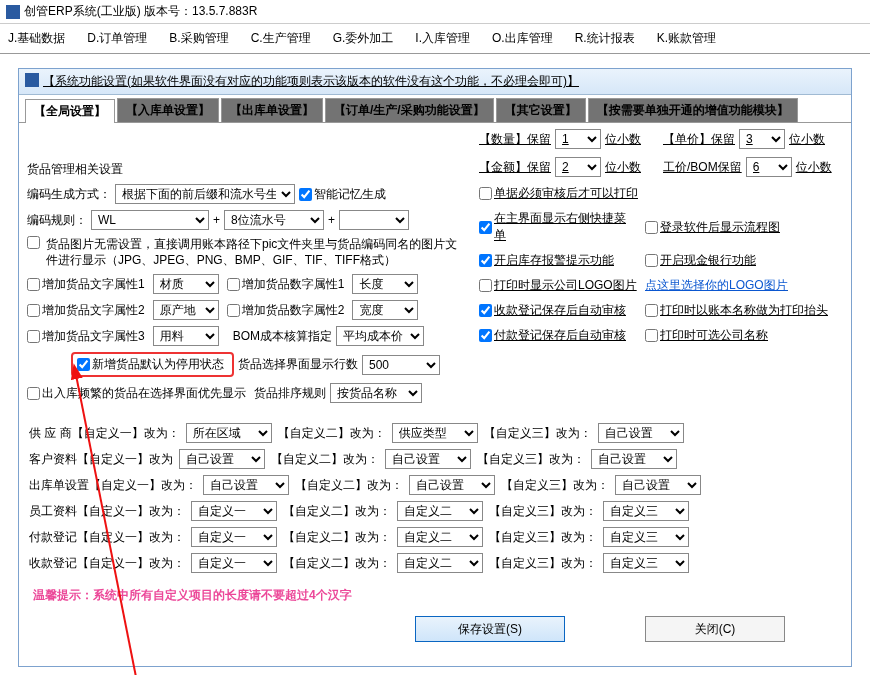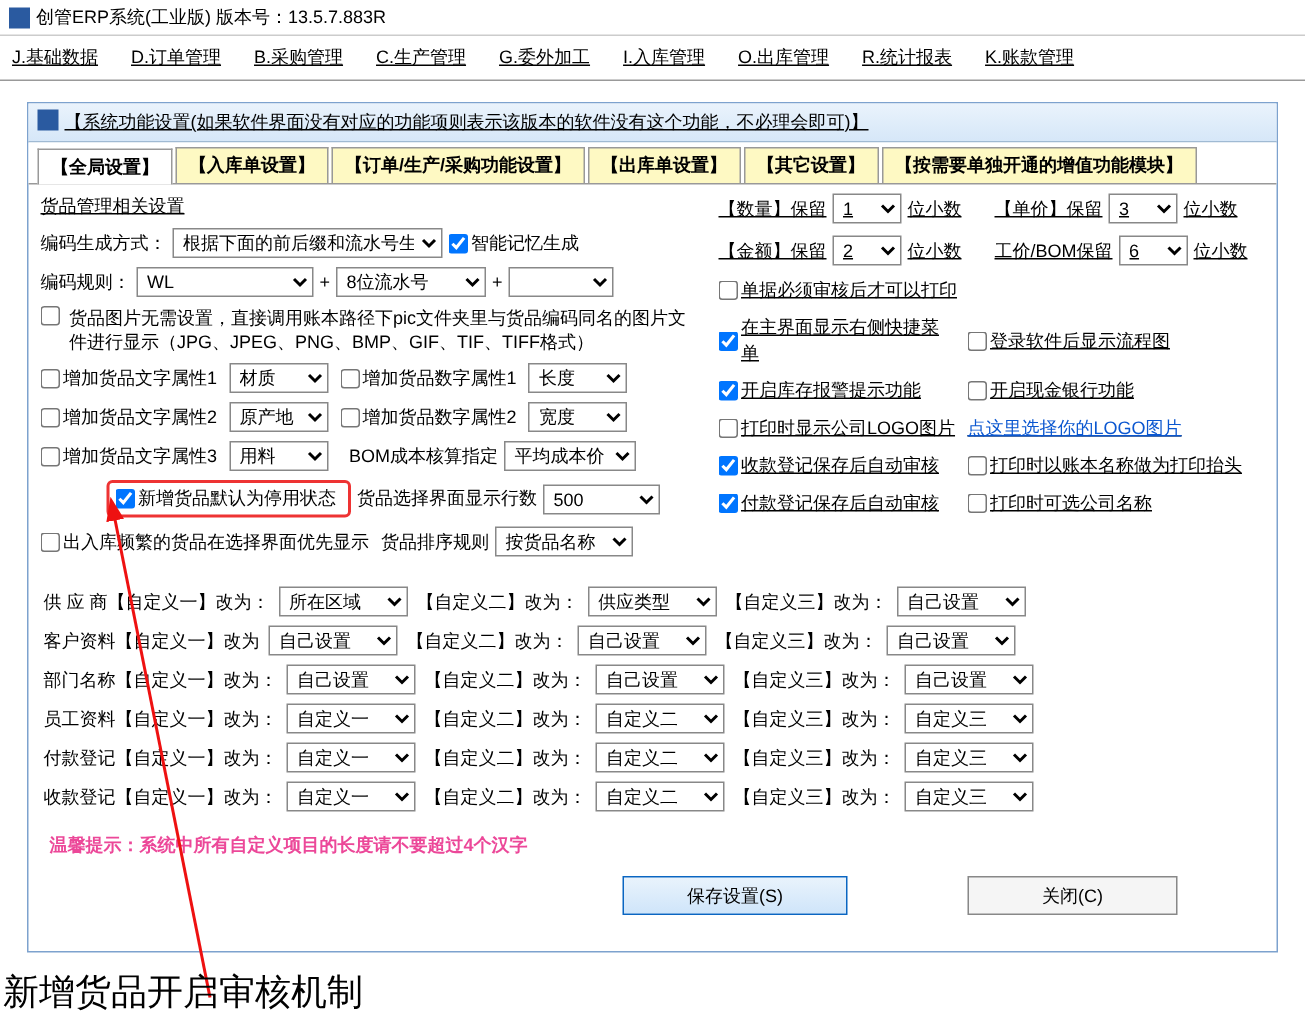--- a/index.html
+++ b/index.html
@@ -1,34 +1,34 @@
 <!DOCTYPE html>
 <html><head>
 <meta charset="utf-8">
 <style>
 * { box-sizing: border-box; font-family: "Microsoft YaHei", SimSun, sans-serif; font-size: 12px; }
 body { margin: 0; background: #fff; width: 870px; }
 .titlebar { background: #fff; border-bottom: 1px solid #ccc; padding: 3px 6px; display: flex; align-items: center; gap: 4px; }
 .app-icon { width: 14px; height: 14px; background: #2a5aa0; display: inline-block; }
 .menubar { background: #fff; padding: 6px 8px; display: flex; gap: 22px; border-bottom: 1px solid #999; }
-.menubar span { cursor: default; text-decoration: underline; }
+.menubar span { cursor: default; }
 
 .inner-window { margin: 14px 18px 0 18px; border: 1px solid #7da2ce; }
 .inner-title { background: linear-gradient(#eaf3fc,#d6e7f8); padding: 4px 6px; border-bottom: 1px solid #a0bad3; display: flex; gap: 4px; text-decoration: underline; }
 .tabstrip { background: #fff; padding: 3px 6px 0 6px; display: flex; flex-wrap: wrap; gap: 0; border-bottom: 1px solid #999; }
-.tab { padding: 3px 8px; border: 1px solid #999; border-bottom: none; margin-right: 2px; background: #fef9c3; font-weight: bold; }
+.tab { padding: 3px 8px; border: 1px solid #999; border-bottom: none; margin-right: 2px; background: #737373; font-weight: bold; }
 .tab.active { background: #fff; position: relative; top: 1px; }
 
 .content { padding: 6px 8px 10px 8px; }
 
 .cols { display: flex; gap: 14px; }
 .col-left { width: 438px; }
 .col-right { flex: 1; }
 
-.sec-title { text-decoration: underline; color: #000; margin-bottom: 6px; }
+.sec-title { color: #000; margin-bottom: 6px; margin-top: 32px; }
 
 .row { display: flex; align-items: center; gap: 4px; margin-bottom: 6px; }
 .lbl { white-space: nowrap; }
 select, input[type=text] { border: 1px solid #888; background: #fff; height: 20px; padding: 0 2px; }
 input[type=checkbox] { margin: 0 2px 0 0; }
 .chk { display: inline-flex; align-items: center; margin-right: 4px; }
 
 .pic-note { display: flex; align-items: flex-start; gap: 4px; margin-bottom: 6px; line-height: 1.35; }
 
 .red-box { border: 2px solid #e33; border-radius: 4px; padding: 2px 4px; display: inline-flex; align-items: center; margin-left: 44px; }
@@ -74,22 +74,22 @@
 
 <div class="inner-window">
   <div class="inner-title">
     <span class="app-icon"></span>
     <span>【系统功能设置(如果软件界面没有对应的功能项则表示该版本的软件没有这个功能，不必理会即可)】</span>
   </div>
 
   <div class="tabstrip">
     <div class="tab active">【全局设置】</div>
     <div class="tab">【入库单设置】</div>
+    <div class="tab">【出库单设置】</div>
     <div class="tab">【订单/生产/采购功能设置】</div>
-    <div class="tab">【出库单设置】</div>
     <div class="tab">【其它设置】</div>
     <div class="tab">【按需要单独开通的增值功能模块】</div>
   </div>
 
   <div class="content">
     <div class="cols">
 
       <div class="col-left">
         <div class="sec-title">货品管理相关设置</div>
 
@@ -262,21 +262,21 @@
       </div>
       <div class="crow">
         <span class="tag">客户资料【自定义一】改为</span>
         <select><option>自己设置</option></select>
         <span class="tag">【自定义二】改为：</span>
         <select><option>自己设置</option></select>
         <span class="tag">【自定义三】改为：</span>
         <select><option>自己设置</option></select>
       </div>
       <div class="crow">
-        <span class="tag">部门名称【自定义一】改为：</span>
+        <span class="tag">出库单设置【自定义一】改为：</span>
         <select><option>自己设置</option></select>
         <span class="tag">【自定义二】改为：</span>
         <select><option>自己设置</option></select>
         <span class="tag">【自定义三】改为：</span>
         <select><option>自己设置</option></select>
       </div>
       <div class="crow">
         <span class="tag">员工资料【自定义一】改为：</span>
         <select><option>自定义一</option></select>
         <span class="tag">【自定义二】改为：</span>

